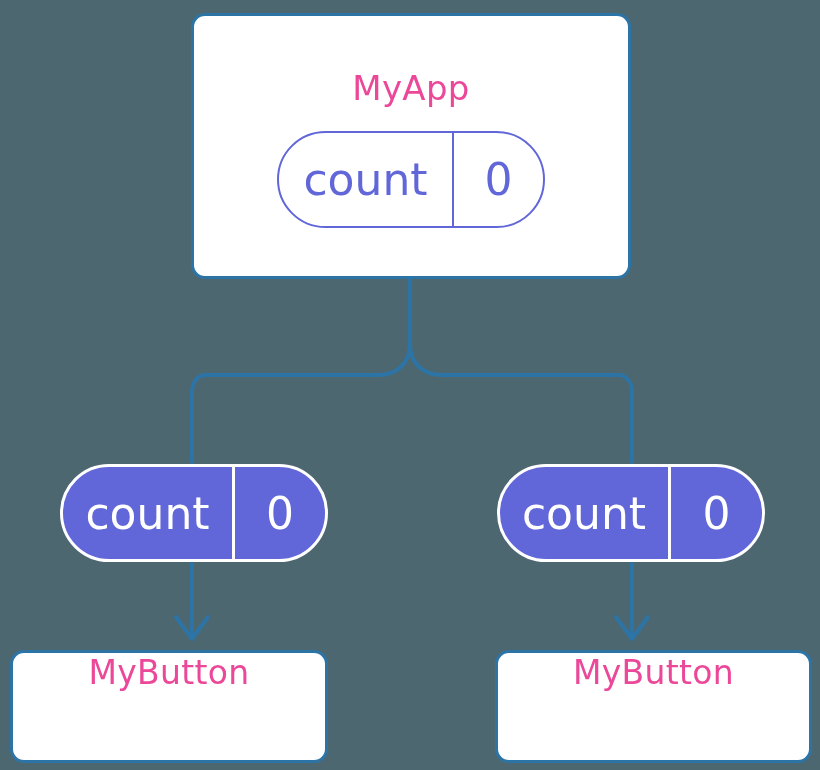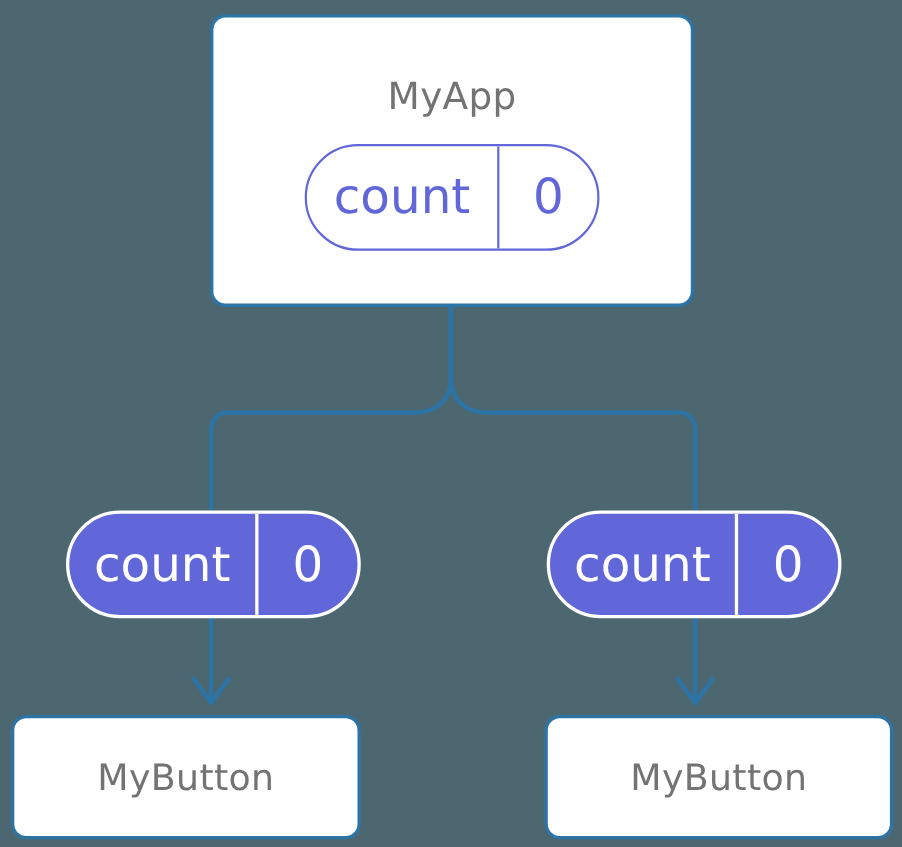--- a/index.html
+++ b/index.html
@@ -32,41 +32,41 @@
     position: absolute;
     box-sizing: border-box;
     background: #ffffff;
     border: 3px solid #2d74a6;
     border-radius: 14px;
     display: flex;
     flex-direction: column;
     align-items: center;
   }
   .comp-title {
-    color: #737373;
+    color: #ec4899;
     font-size: 34px;
     letter-spacing: 0.3px;
     white-space: nowrap;
   }
 
   #app-box {
     left: 191px;
     top: 13px;
     width: 440px;
     height: 266px;
     justify-content: flex-start;
   }
   #app-box .comp-title {
     margin-top: 52px;
   }
 
   .btn-box {
     top: 650px;
     height: 113px;
-    justify-content: center;
+    justify-content: flex-start;
   }
   #btn-box-left  { left: 10px;  width: 318px; }
   #btn-box-right { left: 495px; width: 317px; }
   .btn-box .comp-title { font-size: 33px; }
 
   
   .pill {
     position: absolute;
     box-sizing: border-box;
     display: flex;

